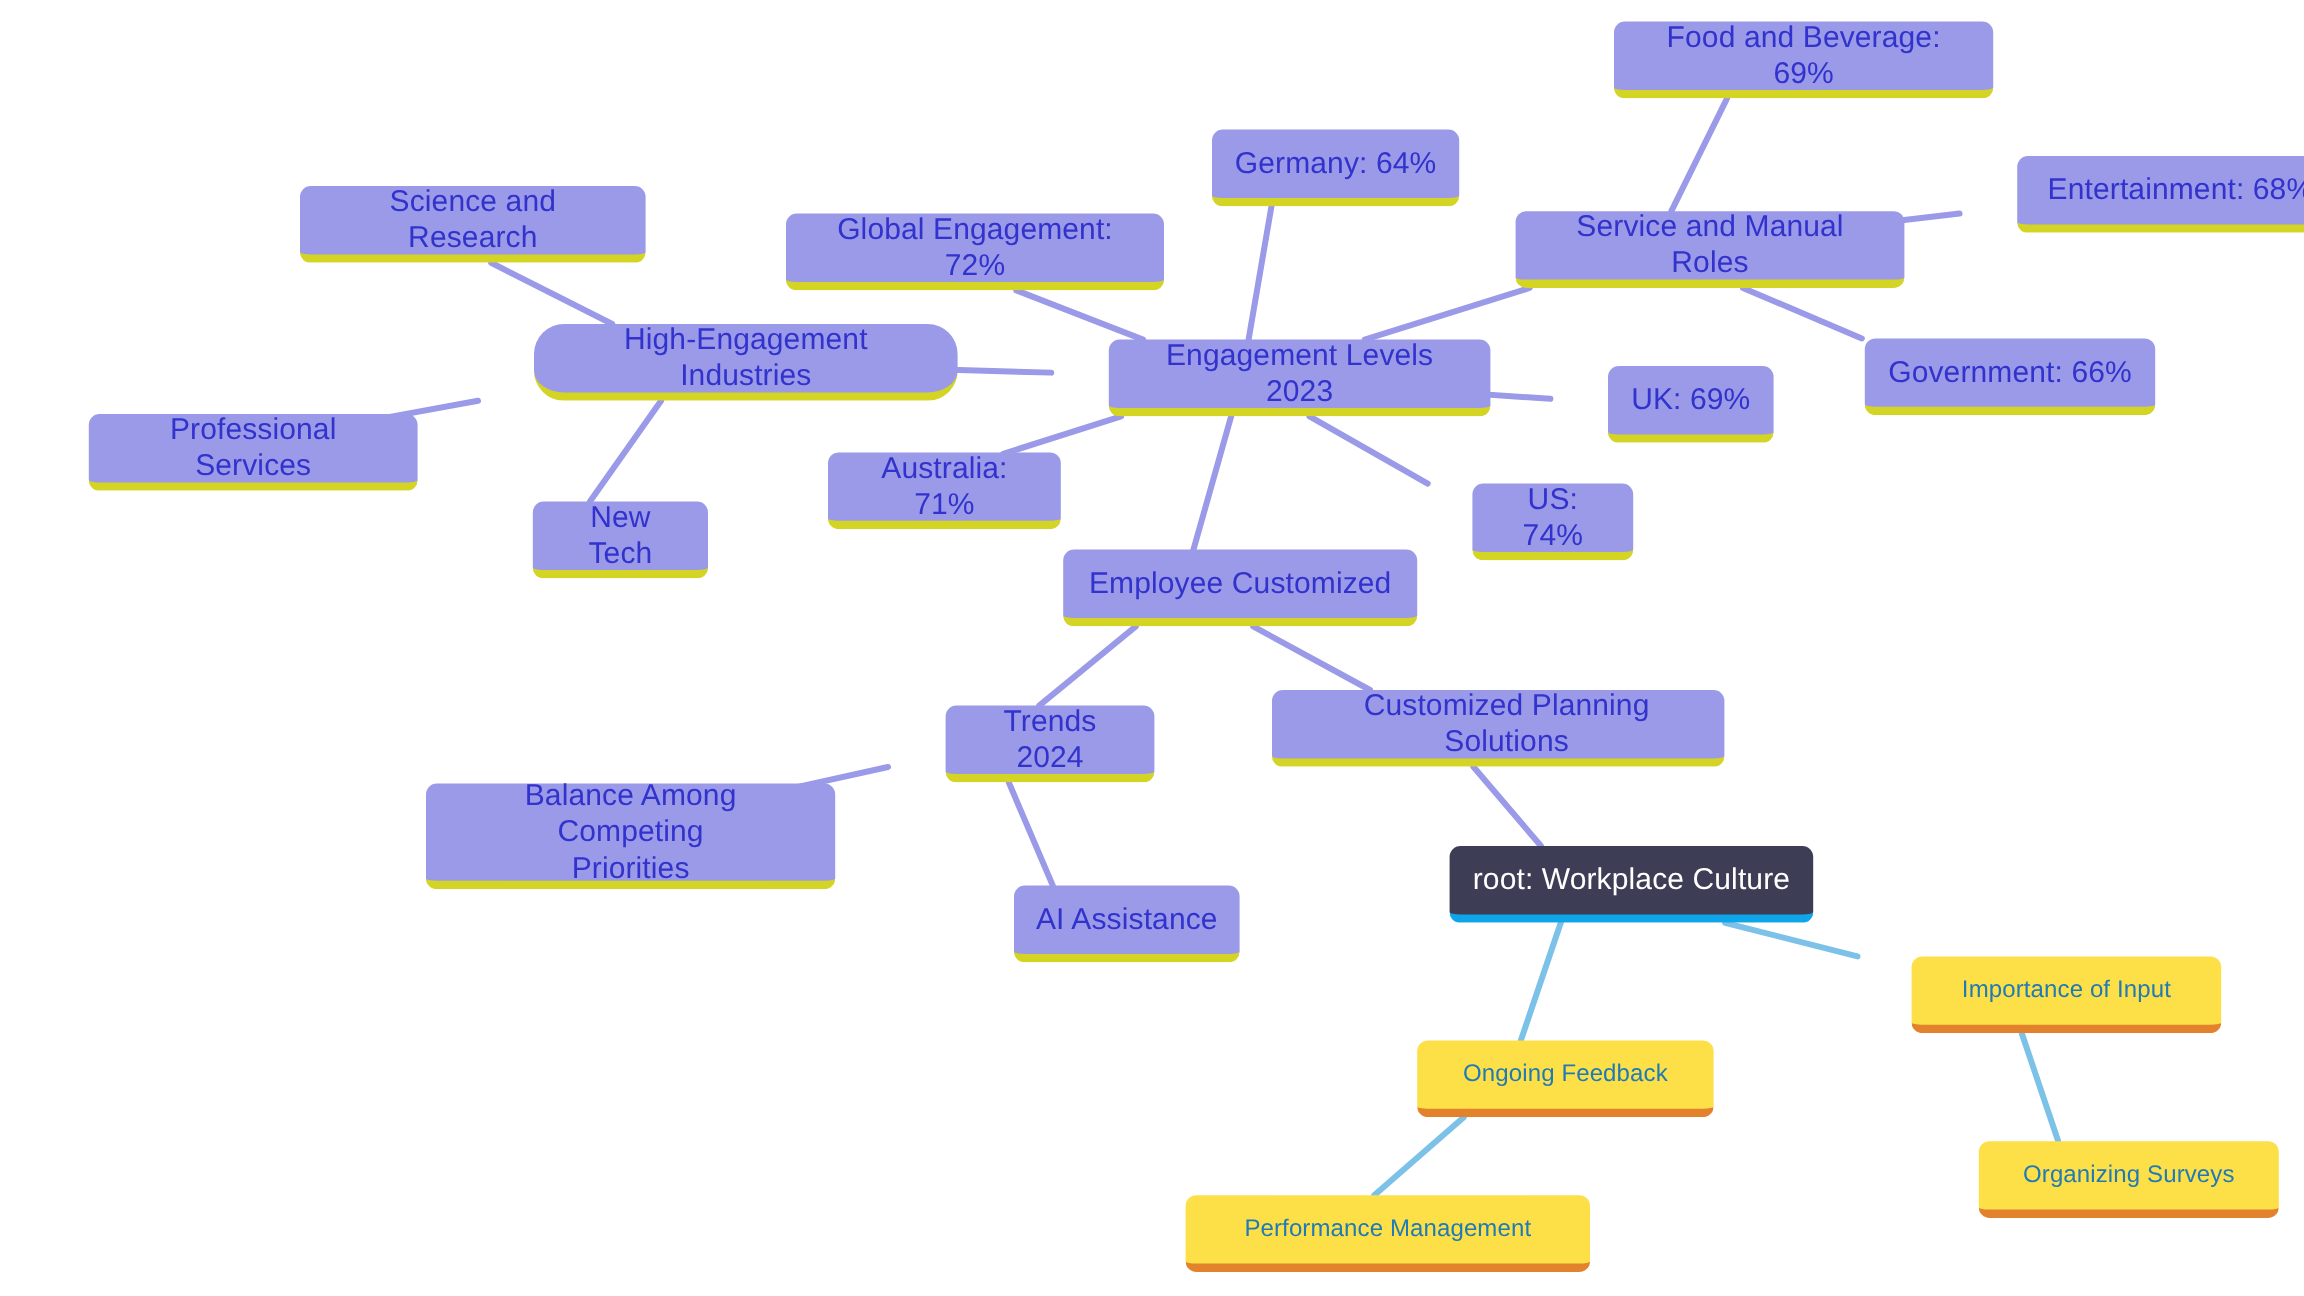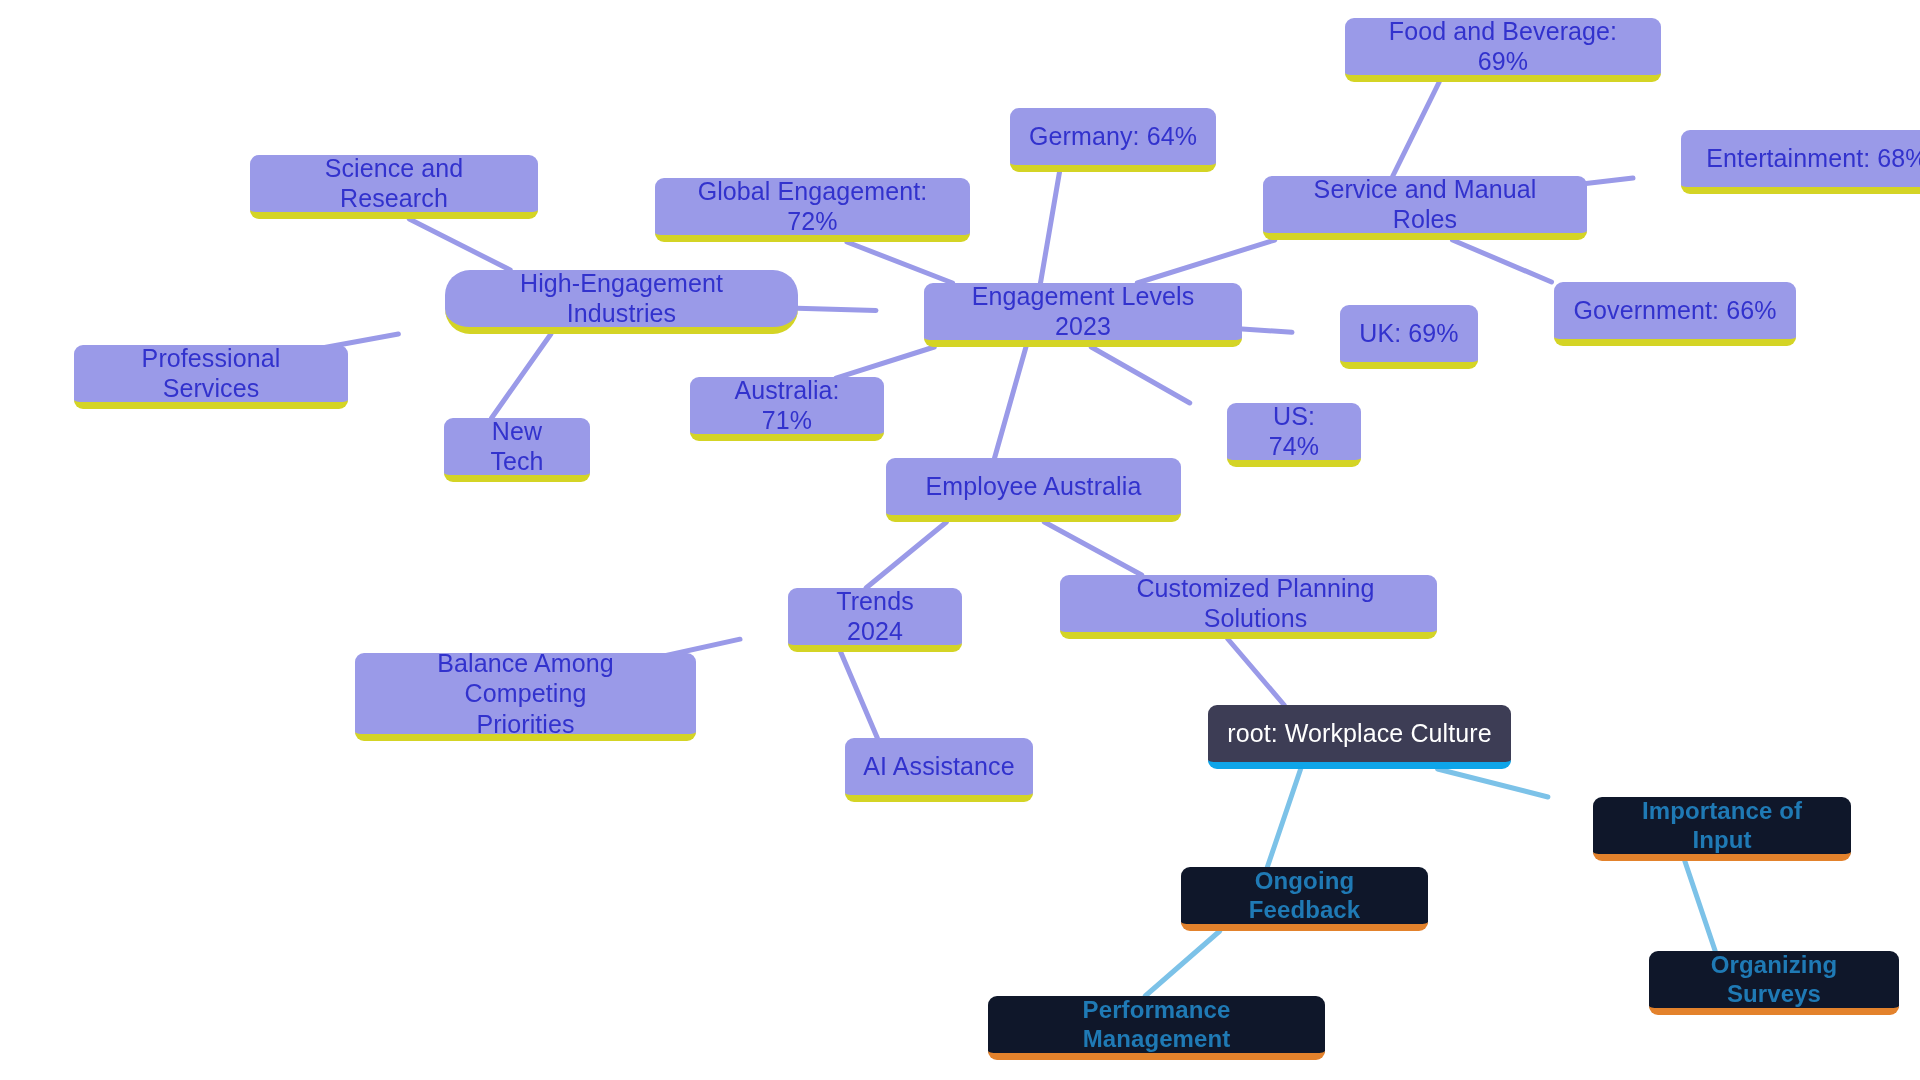--- a/index.html
+++ b/index.html
@@ -44,25 +44,24 @@
   }
 
   .node-branch {
     background: #9a9ae8;
     color: #3232cd;
     border-bottom: 7px solid #d4d425;
     font-size: 25px;
   }
 
   .node-feedback {
-    background: #0f172a;
+    background: #fde047;
     color: #1f7ab5;
     border-bottom: 7px solid #e3822c;
-    font-size: 24px;
-    font-weight: bold;
+    font-size: 20px;
   }
 
   .node-root {
     background: #3d3d55;
     color: #ffffff;
     border-bottom: 7px solid #0ea5e9;
     font-size: 25px;
   }
 
   .node-two-line {
@@ -106,21 +105,21 @@
       <div class="node node-branch" style="left: 607px; top: 178px; width: 315px; height: 64px;"><span>Global Engagement: 72%</span></div>
       <div class="node node-branch" style="left: 1215px; top: 176px; width: 324px; height: 64px;"><span>Service and Manual Roles</span></div>
       <div class="node node-branch" style="left: 397px; top: 270px; width: 353px; height: 64px; border-radius: 25px;"><span>High-Engagement Industries</span></div>
       <div class="node node-branch" style="left: 876px; top: 283px; width: 318px; height: 64px;"><span>Engagement Levels 2023</span></div>
       <div class="node node-branch" style="left: 1506px; top: 282px; width: 242px; height: 64px;"><span>Government: 66%</span></div>
       <div class="node node-branch" style="left: 1292px; top: 305px; width: 138px; height: 64px;"><span>UK: 69%</span></div>
       <div class="node node-branch" style="left: 26px; top: 345px; width: 274px; height: 64px;"><span>Professional Services</span></div>
       <div class="node node-branch" style="left: 642px; top: 377px; width: 194px; height: 64px;"><span>Australia: 71%</span></div>
       <div class="node node-branch" style="left: 1179px; top: 403px; width: 134px; height: 64px;"><span>US: 74%</span></div>
       <div class="node node-branch" style="left: 396px; top: 418px; width: 146px; height: 64px;"><span>New Tech</span></div>
-      <div class="node node-branch" style="left: 838px; top: 458px; width: 295px; height: 64px;"><span>Employee Australia</span></div>
+      <div class="node node-branch" style="left: 838px; top: 458px; width: 295px; height: 64px;"><span>Employee Customized</span></div>
       <div class="node node-branch" style="left: 1012px; top: 575px; width: 377px; height: 64px; padding-left: 32px;"><span>Customized Planning Solutions</span></div>
       <div class="node node-branch" style="left: 740px; top: 588px; width: 174px; height: 64px;"><span>Trends 2024</span></div>
       <div class="node node-branch node-two-line" style="left: 307px; top: 653px; width: 341px; height: 88px;"><span>Balance Among Competing
 Priorities</span></div>
       <div class="node node-root" style="left: 1160px; top: 705px; width: 303px; height: 64px;"><span>root: Workplace Culture</span></div>
       <div class="node node-branch" style="left: 797px; top: 738px; width: 188px; height: 64px;"><span>AI Assistance</span></div>
       <div class="node node-feedback" style="left: 1545px; top: 797px; width: 258px; height: 64px;"><span>Importance of Input</span></div>
       <div class="node node-feedback" style="left: 1133px; top: 867px; width: 247px; height: 64px; justify-content: center;"><span>Ongoing Feedback</span></div>
       <div class="node node-feedback" style="left: 1601px; top: 951px; width: 250px; height: 64px;"><span>Organizing Surveys</span></div>
       <div class="node node-feedback" style="left: 940px; top: 996px; width: 337px; height: 64px;"><span>Performance Management</span></div>

